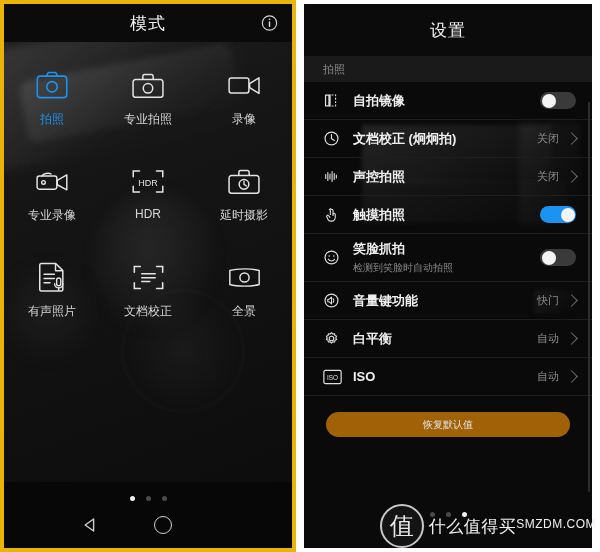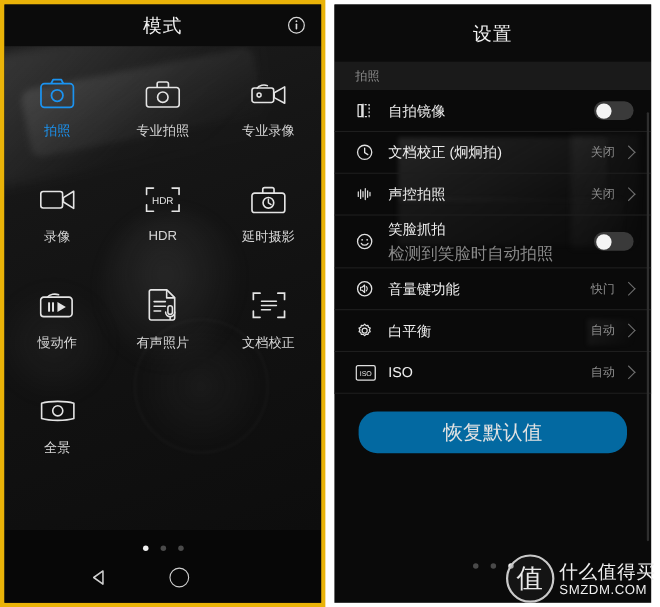--- a/index.html
+++ b/index.html
@@ -269,24 +269,25 @@
   }
   .row .label-wrap {
     flex: 1 1 auto;
     display: flex;
     flex-direction: column;
     justify-content: center;
   }
   .row .label {
     color: #efefef;
     font-size: 13px;
+    font-weight: bold;
   }
   .row .sublabel {
     color: #8a8a8a;
-    font-size: 15px;
+    font-size: 10px;
     margin-top: 3px;
   }
   .row .value {
     color: #8e8e8e;
     font-size: 11px;
     margin-right: 8px;
   }
   .chev {
     width: 8px; height: 8px;
     border-right: 1.3px solid #6e6e6e;
@@ -310,28 +311,28 @@
   }
   .toggle.on { background: #1b93f0; }
   .toggle.on .knob { left: auto; right: 1.5px; }
 
   .reset-wrap {
     padding: 16px 22px 0 22px;
     position: relative;
     z-index: 3;
   }
   .reset-btn {
-    height: 38px;
+    height: 25px;
     border-radius: 17px;
-    background: #0369a1;
+    background: #a16207;
     display: flex;
     align-items: center;
     justify-content: center;
     color: #e2e2e2;
-    font-size: 18px;
+    font-size: 10px;
     cursor: pointer;
   }
   .right-dots {
     position: absolute;
     left: 0; right: 0;
     bottom: 31px;
     display: flex;
     justify-content: center;
     gap: 11px;
     z-index: 4;
@@ -365,21 +366,21 @@
     border-radius: 50%;
     border: 2px solid #c9c9c9;
     background: rgba(40,40,40,0.35);
     display: flex;
     align-items: center;
     justify-content: center;
     color: #e8e8e8;
     font-size: 24px;
     font-family: "Liberation Serif", serif;
   }
-  .wm-text { display: flex; flex-direction: column; }
+  .wm-text { display: flex; flex-direction: row; }
   .wm-cn {
     color: #efefef;
     font-size: 17px;
     letter-spacing: 0.5px;
     line-height: 19px;
   }
   .wm-en {
     color: #efefef;
     font-size: 12px;
     letter-spacing: 0.5px;
@@ -430,37 +431,37 @@
                 <path d="M11.5 9.2 V5.6 a1.8 1.8 0 0 1 1.8 -1.8 h7.4 a1.8 1.8 0 0 1 1.8 1.8 V9.2" fill="none" stroke="#e4e4e4" stroke-width="1.6"></path>
                 <circle cx="17" cy="18.6" r="5.1" fill="none" stroke="#e4e4e4" stroke-width="1.6"></circle>
               </svg>
             </span>
             <span class="caption">专业拍照</span>
           </div>
 
           <div class="mode-cell">
             <span class="glyph">
               <svg viewBox="0 0 36 26" width="33" height="26">
+                <rect x="1.2" y="5.4" width="21.6" height="16.4" rx="2.4" fill="none" stroke="#e4e4e4" stroke-width="1.6"></rect>
+                <path d="M23.6 11.5 L33.8 5.2 V22.2 L23.6 15.9 Z" fill="none" stroke="#e4e4e4" stroke-width="1.6" stroke-linejoin="round"></path>
+              </svg>
+            </span>
+            <span class="caption">录像</span>
+          </div>
+
+          <div class="mode-cell">
+            <span class="glyph">
+              <svg viewBox="0 0 36 26" width="33" height="26">
                 <path d="M3.5 7.6 H20.4 a2.3 2.3 0 0 1 2.3 2.3 V19.6 a2.3 2.3 0 0 1 -2.3 2.3 H3.5 A2.3 2.3 0 0 1 1.2 19.6 V9.9 A2.3 2.3 0 0 1 3.5 7.6 Z" fill="none" stroke="#e4e4e4" stroke-width="1.6"></path>
                 <path d="M6.4 7.6 C8 4.5 13.5 3.9 16.4 5.2" fill="none" stroke="#e4e4e4" stroke-width="1.6" stroke-linecap="round"></path>
                 <circle cx="8.2" cy="14.6" r="2" fill="none" stroke="#e4e4e4" stroke-width="1.5"></circle>
                 <path d="M23.2 12.2 L33.6 6.4 V22.6 L23.2 17.1 Z" fill="none" stroke="#e4e4e4" stroke-width="1.6" stroke-linejoin="round"></path>
               </svg>
             </span>
             <span class="caption">专业录像</span>
-          </div>
-
-          <div class="mode-cell">
-            <span class="glyph">
-              <svg viewBox="0 0 36 26" width="33" height="26">
-                <rect x="1.2" y="5.4" width="21.6" height="16.4" rx="2.4" fill="none" stroke="#e4e4e4" stroke-width="1.6"></rect>
-                <path d="M23.6 11.5 L33.8 5.2 V22.2 L23.6 15.9 Z" fill="none" stroke="#e4e4e4" stroke-width="1.6" stroke-linejoin="round"></path>
-              </svg>
-            </span>
-            <span class="caption">录像</span>
           </div>
 
           <div class="mode-cell">
             <span class="glyph">
               <svg viewBox="0 0 34 28" width="32" height="27">
                 <path d="M1.3 9 V2.8 H8" fill="none" stroke="#e4e4e4" stroke-width="1.6" stroke-linecap="round"></path>
                 <path d="M26 2.8 H32.7 V9" fill="none" stroke="#e4e4e4" stroke-width="1.6" stroke-linecap="round"></path>
                 <path d="M32.7 19 V25.2 H26" fill="none" stroke="#e4e4e4" stroke-width="1.6" stroke-linecap="round"></path>
                 <path d="M8 25.2 H1.3 V19" fill="none" stroke="#e4e4e4" stroke-width="1.6" stroke-linecap="round"></path>
                 <text x="17" y="18.3" text-anchor="middle" fill="#e4e4e4" font-size="9.6" font-family="Liberation Sans, sans-serif">HDR</text>
@@ -474,32 +475,20 @@
               <svg viewBox="0 0 34 30" width="32" height="28">
                 <path d="M3.6 9.2 H30.4 a2.6 2.6 0 0 1 2.6 2.6 V25.5 a2.6 2.6 0 0 1 -2.6 2.6 H3.6 A2.6 2.6 0 0 1 1 25.5 V11.8 A2.6 2.6 0 0 1 3.6 9.2 Z" fill="none" stroke="#e4e4e4" stroke-width="1.6"></path>
                 <path d="M11.5 9.2 V5.6 a1.8 1.8 0 0 1 1.8 -1.8 h7.4 a1.8 1.8 0 0 1 1.8 1.8 V9.2" fill="none" stroke="#e4e4e4" stroke-width="1.6"></path>
                 <circle cx="17" cy="18.6" r="5.2" fill="none" stroke="#e4e4e4" stroke-width="1.6"></circle>
                 <path d="M17 15.2 V18.6 L19.6 20.4" fill="none" stroke="#e4e4e4" stroke-width="1.4" stroke-linecap="round"></path>
               </svg>
             </span>
             <span class="caption">延时摄影</span>
           </div>
 
-          <div class="mode-cell">
-            <span class="glyph">
-              <svg viewBox="0 0 34 28" width="32" height="27">
-                <path d="M4 6.2 H28.4 a3 3 0 0 1 3 3 V22 a3 3 0 0 1 -3 3 H4 A3 3 0 0 1 1 22 V9.2 A3 3 0 0 1 4 6.2 Z" fill="none" stroke="#e4e4e4" stroke-width="1.6"></path>
-                <path d="M7.6 6.2 C9.6 3.2 15 2.6 18.4 3.9" fill="none" stroke="#e4e4e4" stroke-width="1.5" stroke-linecap="round"></path>
-                <rect x="8.2" y="11.2" width="1.9" height="9" fill="#e4e4e4"></rect>
-                <rect x="12" y="11.2" width="1.9" height="9" fill="#e4e4e4"></rect>
-                <path d="M17.2 10.8 L25.4 15.7 L17.2 20.6 Z" fill="#e4e4e4"></path>
-              </svg>
-            </span>
-            <span class="caption">慢动作</span>
-          </div>
 
           <div class="mode-cell">
             <span class="glyph">
               <svg viewBox="0 0 30 32" width="29" height="30">
                 <path d="M3 1.6 H18.4 L26 9.2 V29.2 a1.6 1.6 0 0 1 -1.6 1.6 H3 A1.6 1.6 0 0 1 1.4 29.2 V3.2 A1.6 1.6 0 0 1 3 1.6 Z" fill="none" stroke="#e4e4e4" stroke-width="1.6" stroke-linejoin="round"></path>
                 <path d="M18.2 1.8 V9.4 H25.8" fill="none" stroke="#e4e4e4" stroke-width="1.5" stroke-linejoin="round"></path>
                 <path d="M6 13 H17 M6 17.6 H17 M6 22.2 H12.4" stroke="#e4e4e4" stroke-width="1.5" stroke-linecap="round"></path>
                 <rect x="19.4" y="17" width="4.4" height="8.4" rx="2.2" fill="none" stroke="#e4e4e4" stroke-width="1.5"></rect>
                 <path d="M17.2 23.2 a4.4 4.4 0 0 0 8.8 0" fill="none" stroke="#e4e4e4" stroke-width="1.5" stroke-linecap="round"></path>
                 <path d="M21.6 27.6 V30.4" stroke="#e4e4e4" stroke-width="1.5" stroke-linecap="round"></path>
@@ -606,20 +595,35 @@
               <path d="M3.2 7.6 V12.4 M5.7 5.4 V14.6 M8.2 7.2 V12.8 M10.7 4.2 V15.8 M13.2 6.6 V13.4 M15.7 8.2 V11.8" stroke="#e0e0e0" stroke-width="1.3" stroke-linecap="round"></path>
             </svg>
           </span>
           <span class="label-wrap">
             <span class="label">声控拍照</span>
           </span>
           <span class="value">关闭</span>
           <span class="chev"></span>
         </div>
 
+        <div class="row">
+          <span class="icon-slot">
+            <svg viewBox="0 0 20 20" width="17" height="17">
+              <path d="M8.6 10.6 V5.4 a1.6 1.6 0 0 1 3.2 0 V11.8" fill="none" stroke="#e0e0e0" stroke-width="1.3"></path>
+              <path d="M11.8 9.8 a1.3 1.3 0 0 1 2.6 0 V13.6 a4.2 4.2 0 0 1 -4.2 4.2 h-1.2 a3.4 3.4 0 0 1 -3.1 -2 L4.4 12.6 a1.2 1.2 0 0 1 2 -1.3 l2.2 2.3" fill="none" stroke="#e0e0e0" stroke-width="1.3" stroke-linejoin="round"></path>
+              <path d="M7.4 4.4 a2.7 2.7 0 0 1 1.6 -1.6" fill="none" stroke="#e0e0e0" stroke-width="1.2" stroke-linecap="round"></path>
+            </svg>
+          </span>
+          <span class="label-wrap">
+            <span class="label">触摸拍照</span>
+          </span>
+          <span class="toggle on">
+              <span class="knob"></span>
+            </span>
+        </div>
 
         <div class="row tall">
           <span class="icon-slot">
             <svg viewBox="0 0 20 20" width="17" height="17">
               <circle cx="10" cy="10" r="7.6" fill="none" stroke="#e0e0e0" stroke-width="1.4"></circle>
               <circle cx="7.3" cy="8.2" r="0.95" fill="#e0e0e0"></circle>
               <circle cx="12.7" cy="8.2" r="0.95" fill="#e0e0e0"></circle>
               <path d="M6.4 12 a4.2 4.2 0 0 0 7.2 0" fill="none" stroke="#e0e0e0" stroke-width="1.3" stroke-linecap="round"></path>
             </svg>
           </span>

